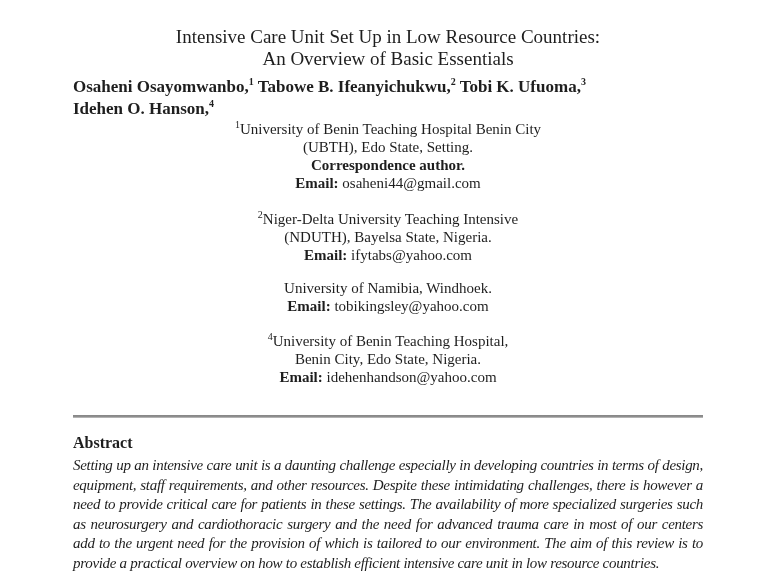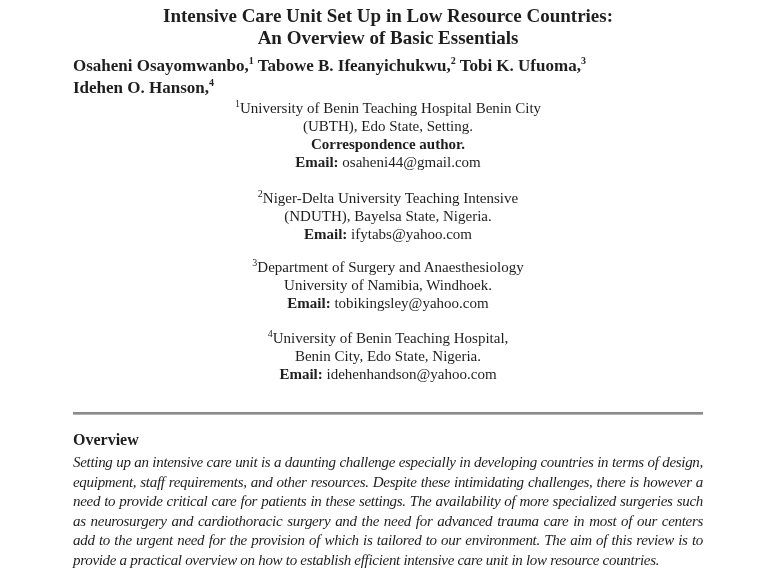--- a/index.html
+++ b/index.html
@@ -9,23 +9,23 @@
     height: 584px;
     background: #ffffff;
     color: #1e1e1e;
     font-family: "Liberation Serif", serif;
     overflow: hidden;
   }
   .page { width: 776px; height: 584px; }
   .content { width: 630px; margin: 0 auto; }
 
   .title {
-    margin-top: 5px;
+    margin-top: 26px;
     text-align: center;
-    font-weight: bold;
+    font-weight: normal;
     font-size: 19px;
     line-height: 22px;
   }
   .authors {
     margin-top: 6px;
     font-weight: bold;
     font-size: 17px;
     line-height: 22px;
   }
   sup {
@@ -87,30 +87,29 @@
       <div><span class="bold">Email:</span> <span>osaheni44@gmail.com</span></div>
     </div>
 
     <div class="affil affil-2">
       <div><sup>2</sup><span>Niger-Delta University Teaching Intensive</span></div>
       <div>(NDUTH), Bayelsa State,  Nigeria.</div>
       <div><span class="bold">Email:</span> <span>ifytabs@yahoo.com</span></div>
     </div>
 
     <div class="affil affil-3">
-      <div><sup>3</sup><span>Department of Surgery and Anaesthesiology</span></div>
       <div>University of Namibia, Windhoek.</div>
       <div><span class="bold">Email:</span> <span>tobikingsley@yahoo.com</span></div>
     </div>
 
     <div class="affil affil-4">
       <div><sup>4</sup><span>University of Benin Teaching Hospital,</span></div>
       <div>Benin City, Edo State, Nigeria.</div>
       <div><span class="bold">Email:</span> <span>idehenhandson@yahoo.com</span></div>
     </div>
 
     <div class="rule"></div>
 
-    <div class="abstract-heading">Overview</div>
+    <div class="abstract-heading">Abstract</div>
     <div class="abstract-body">Setting up an intensive care unit is a daunting challenge especially in developing countries in terms of design, equipment, staff requirements, and other resources. Despite these intimidating challenges, there is however a need to provide critical care for patients in these settings. The availability of more specialized surgeries such as neurosurgery and cardiothoracic surgery and the need for advanced trauma care in most of our centers add to the urgent need for the provision of which is tailored to our environment. The aim of this review is to provide a practical overview on how to establish efficient intensive care unit in low resource countries.</div>
 
   </div>
 </div>
 
 </body></html>

